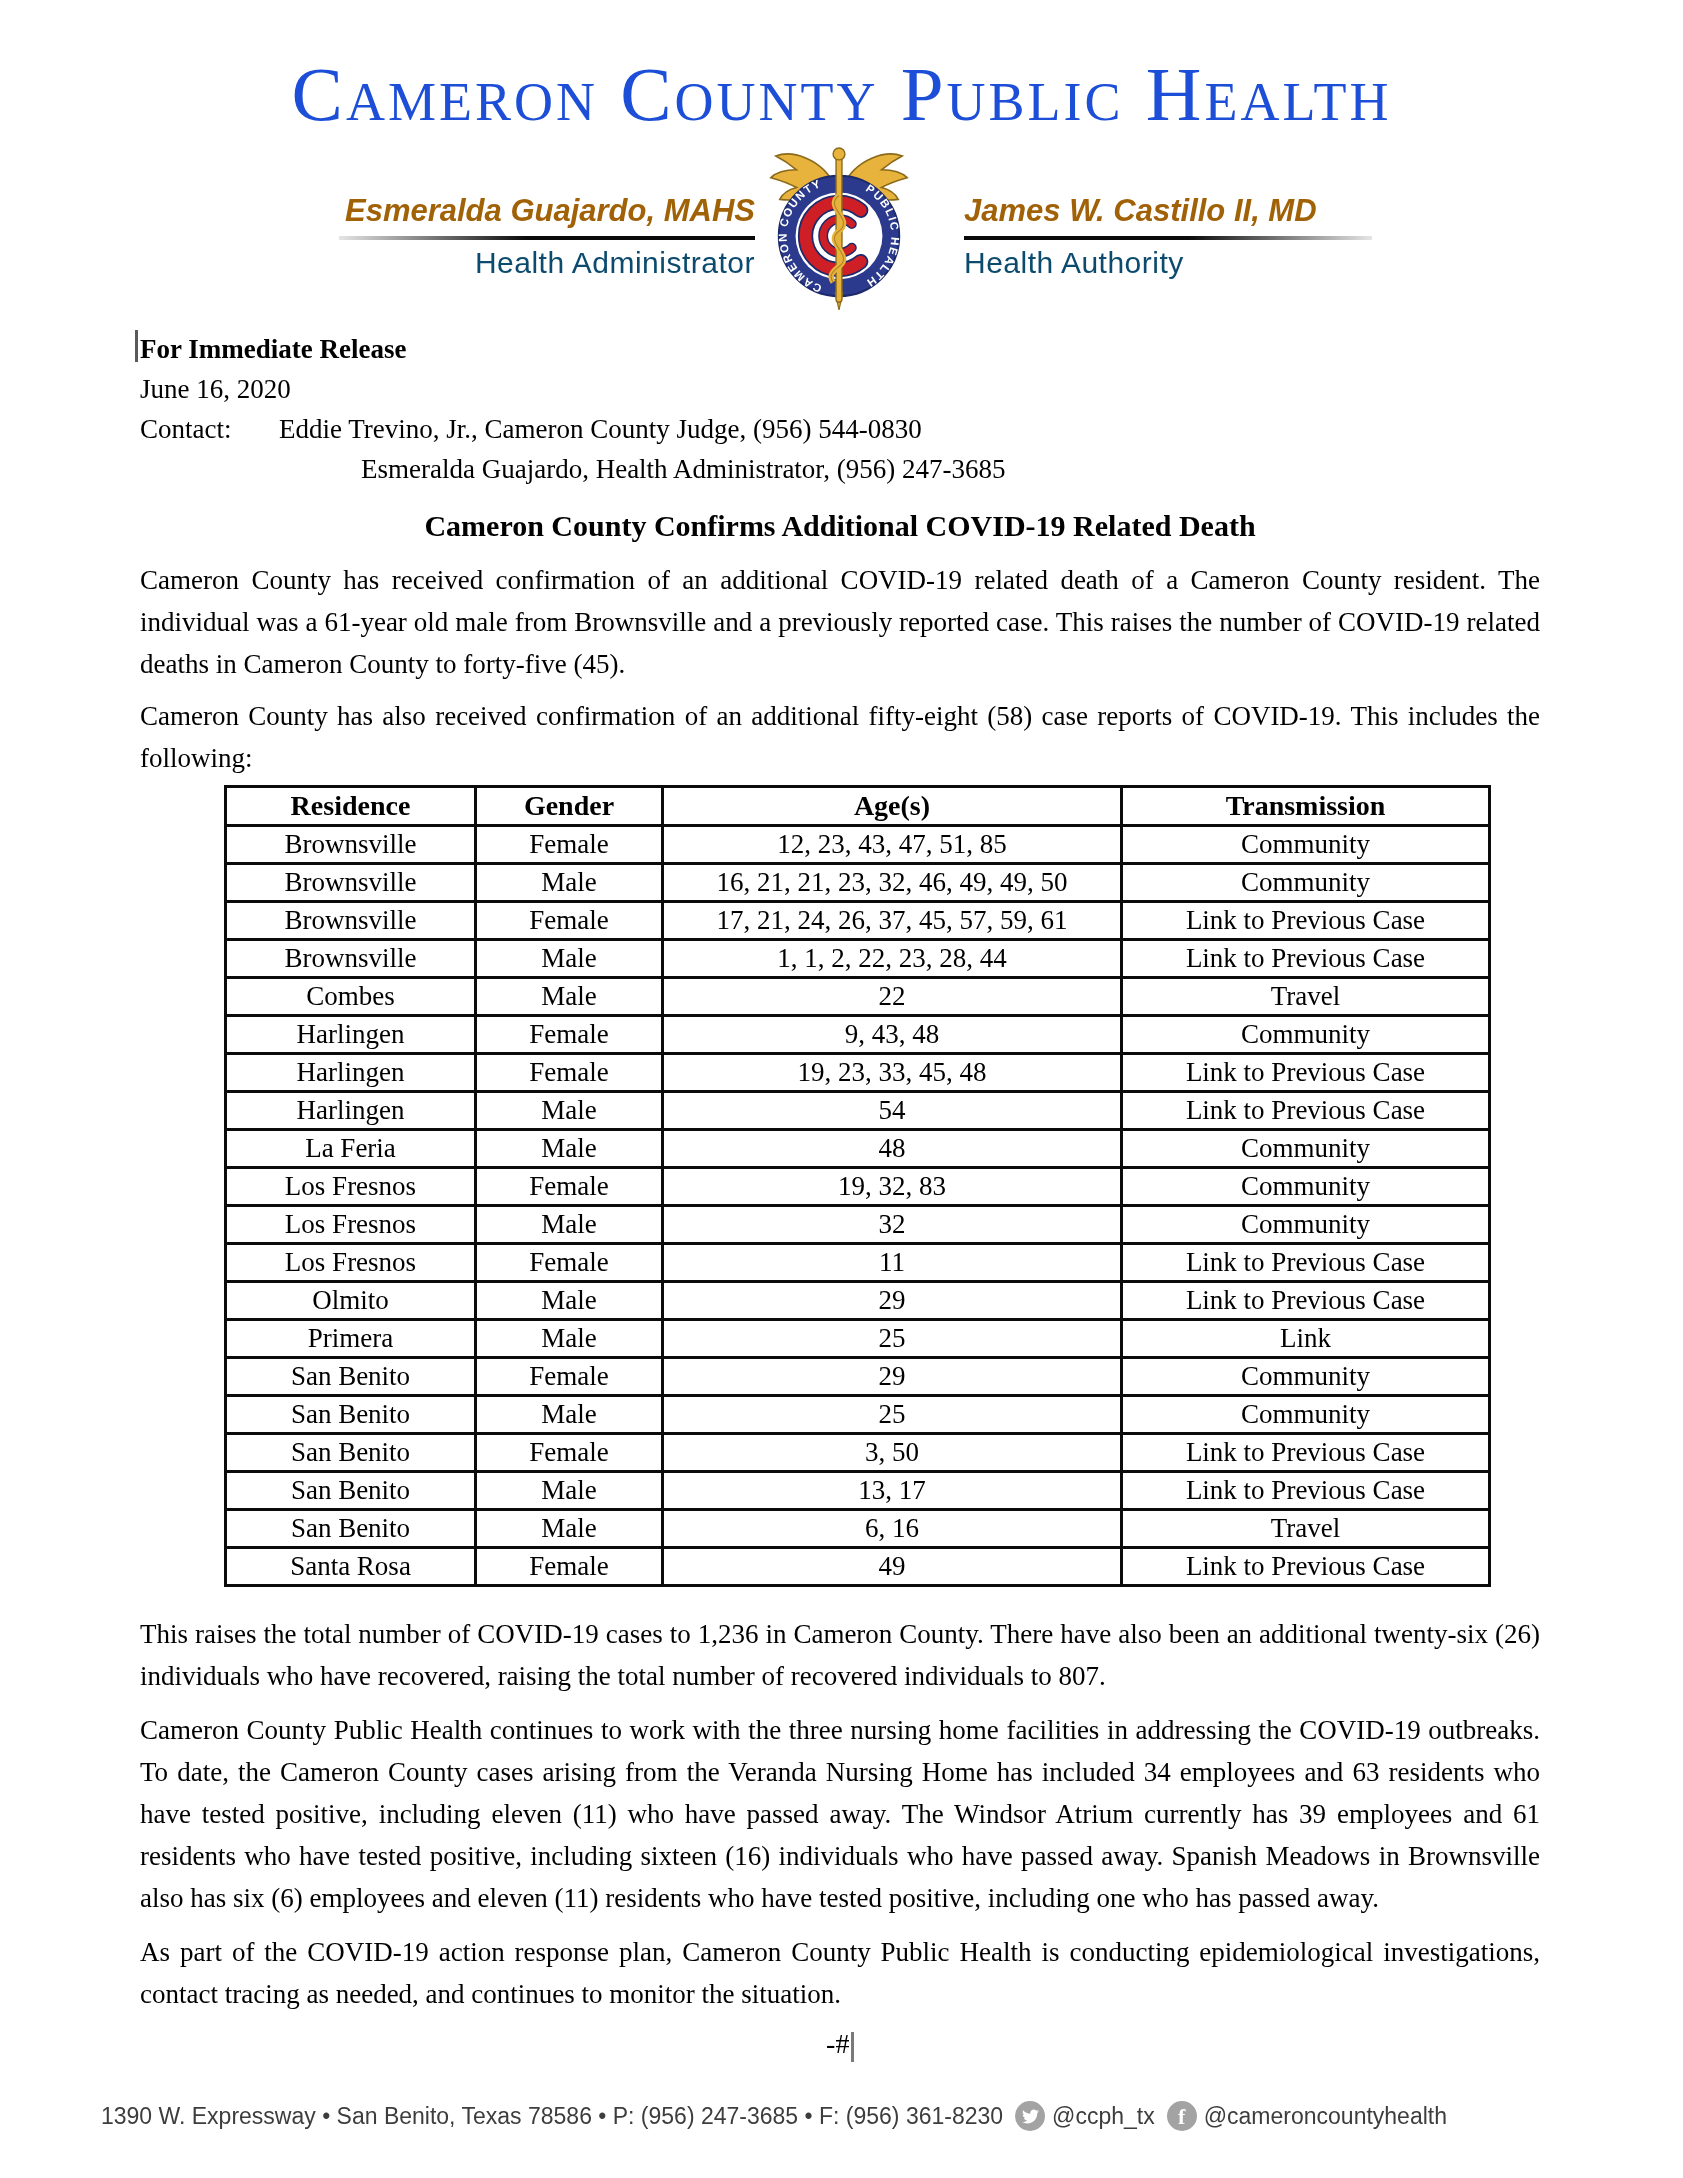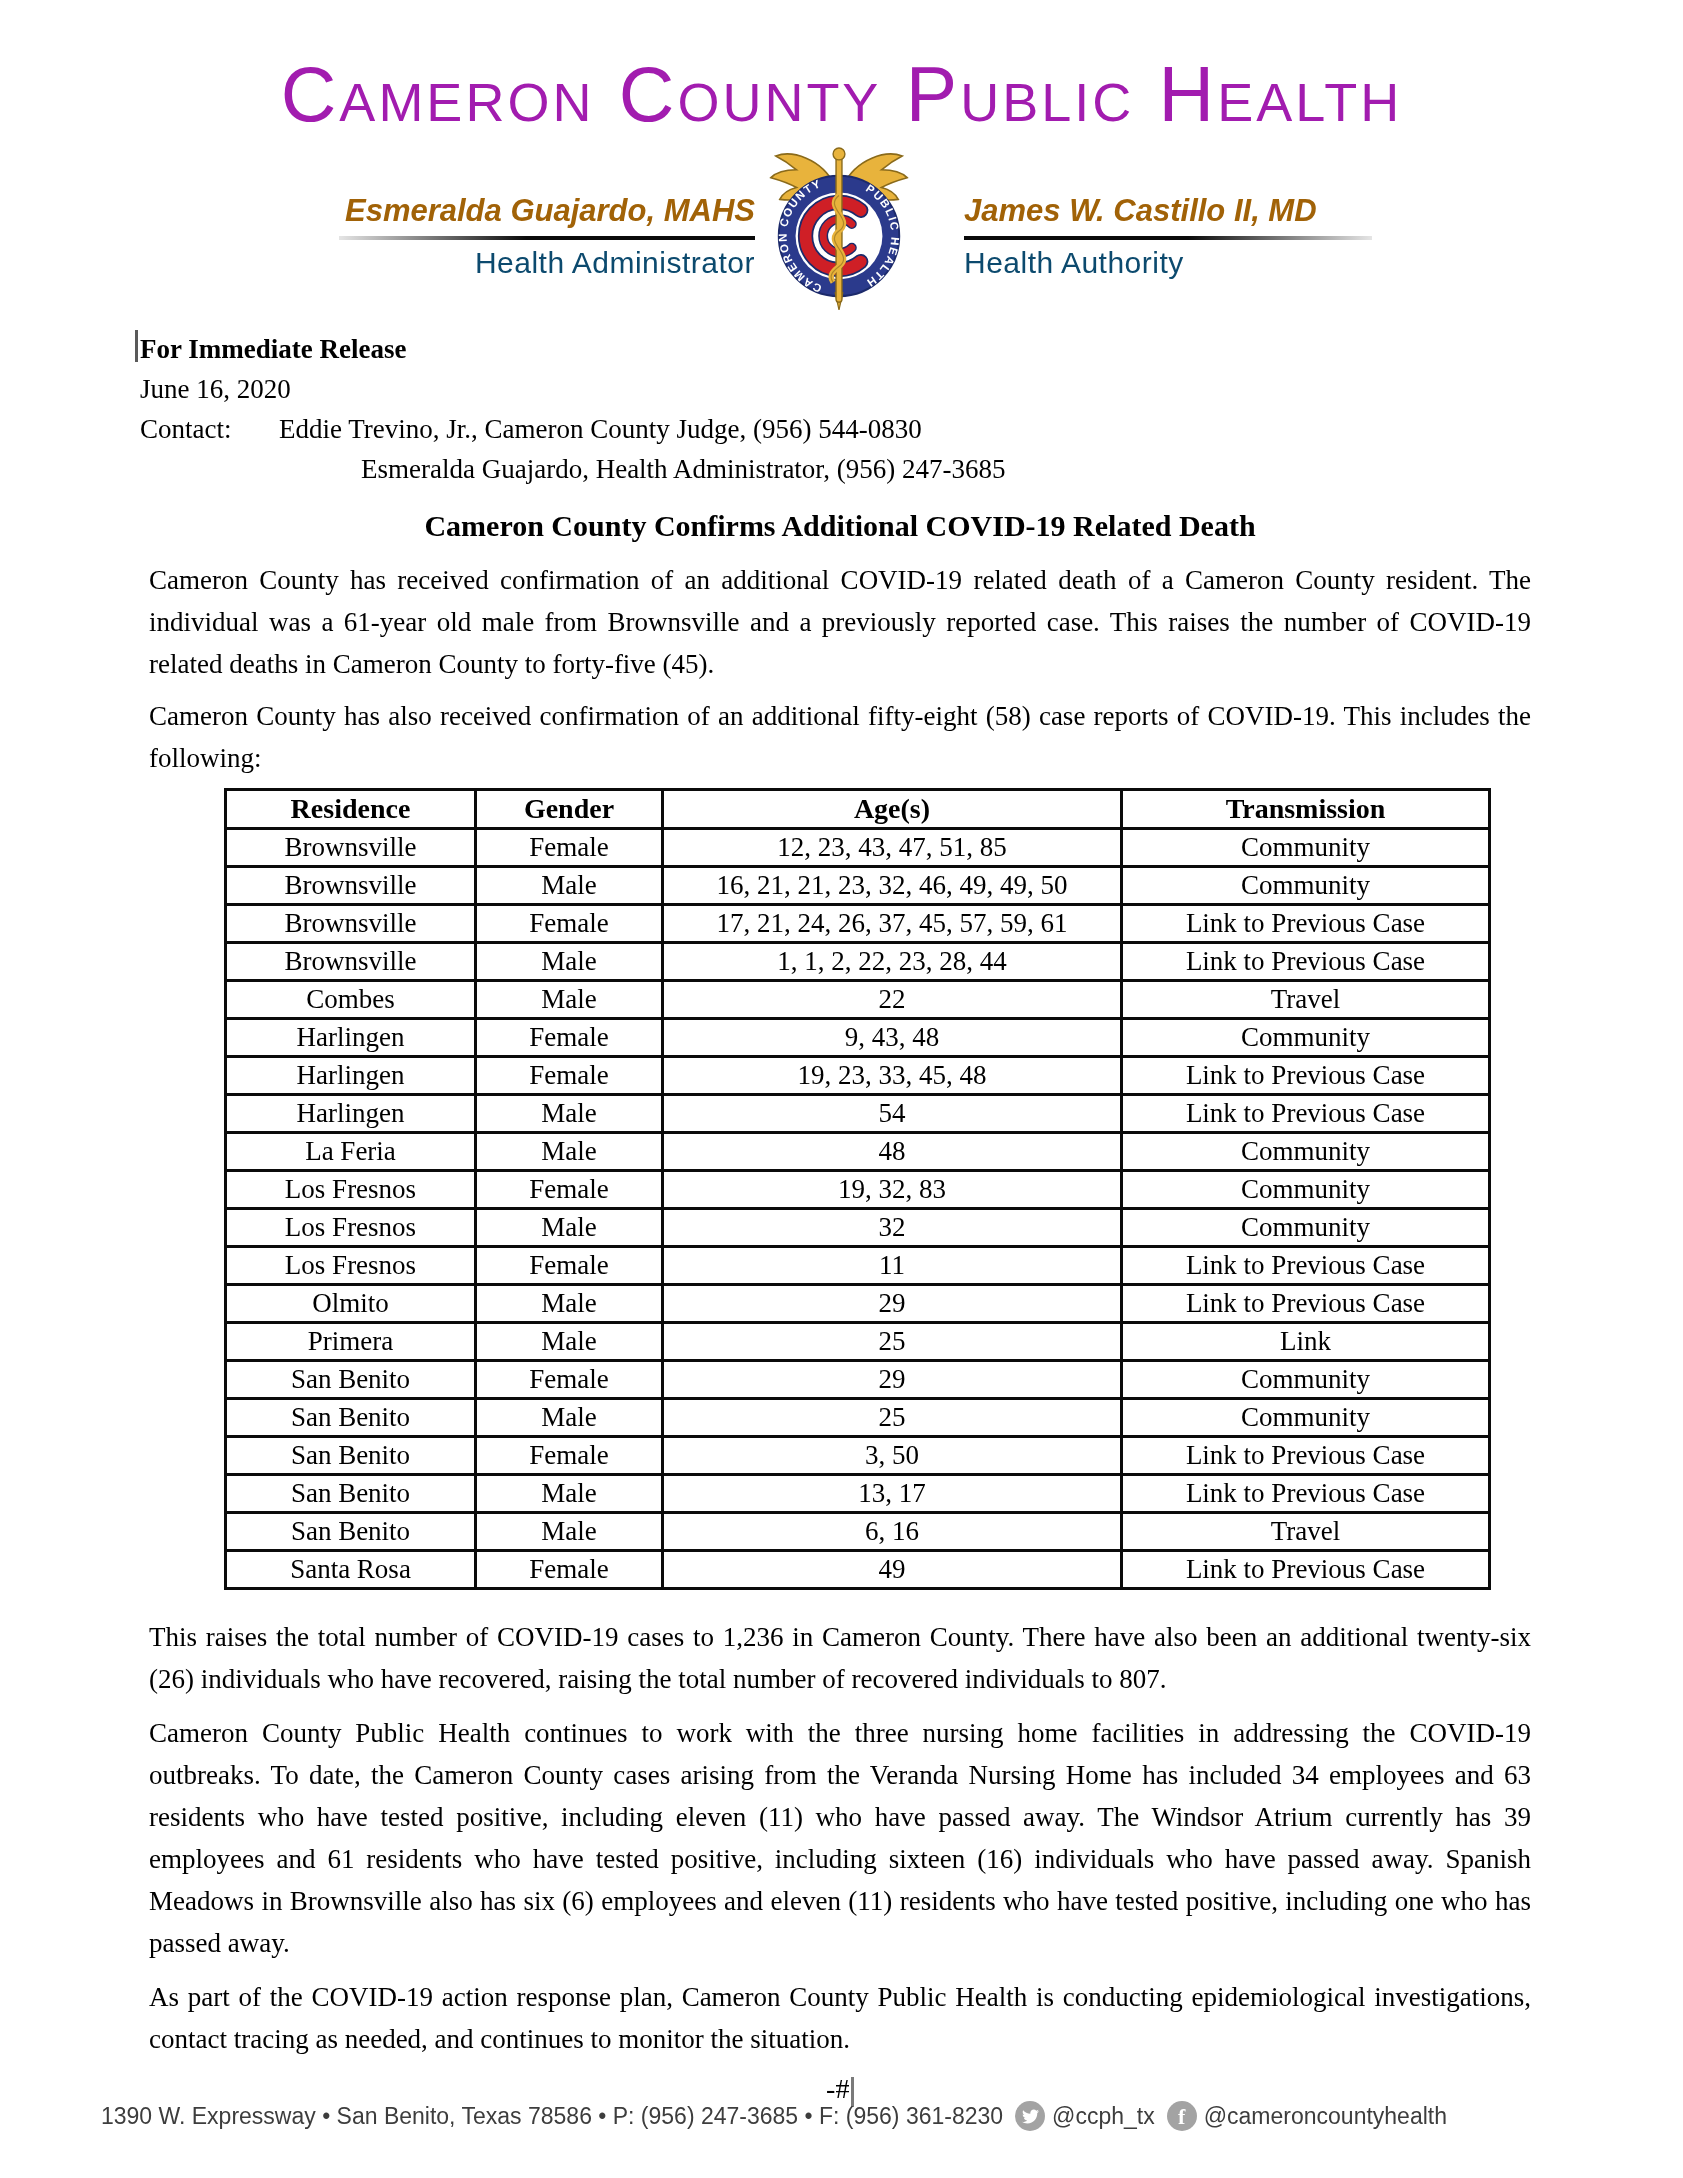--- a/index.html
+++ b/index.html
@@ -9,27 +9,27 @@
     background:#ffffff;
     font-family:"Liberation Serif", serif;
     color:#000;
     overflow:hidden;
   }
   
   .org-title{
     margin:0;
     padding-top:50px;
     text-align:center;
-    font-family:Liberation Sans, sans-serif;
+    font-family:Liberation Serif, serif;
     font-variant:small-caps;
     font-weight:500;
     font-size:77px;
     line-height:1.15;
     letter-spacing:3px;
-    color:#a21caf;
+    color:#1d4ed8;
   }
   .masthead{position:absolute;top:0;left:0;width:1683px;height:329px;}
   .person{position:absolute;top:192px;}
   .person .p-name{
     font-family:"Liberation Sans", sans-serif;
     font-weight:bold;font-style:italic;
     font-size:31px;color:#a16207;line-height:1.2;
   }
   .person .p-title{
     font-family:"Liberation Sans", sans-serif;
@@ -51,21 +51,21 @@
   .contact-label{width:139px;flex:0 0 139px;}
   .contact-indent{padding-left:221px;}
   
   .headline{
     margin-top:16px;
     text-align:center;font-weight:bold;font-size:30px;line-height:42px;
   }
   .para{
     font-size:27px;line-height:42px;
     text-align:justify;text-align-last:left;
-    margin:9px;
+    margin:0;
   }
   .p1{margin-top:12px;}
   .p2{margin-top:10px;}
   .p3{margin-top:26px;}
   .p4{margin-top:12px;}
   .p5{margin-top:12px;}
   
   .cases-table{
     border-collapse:collapse;
     margin:6px 0 0 84px;

